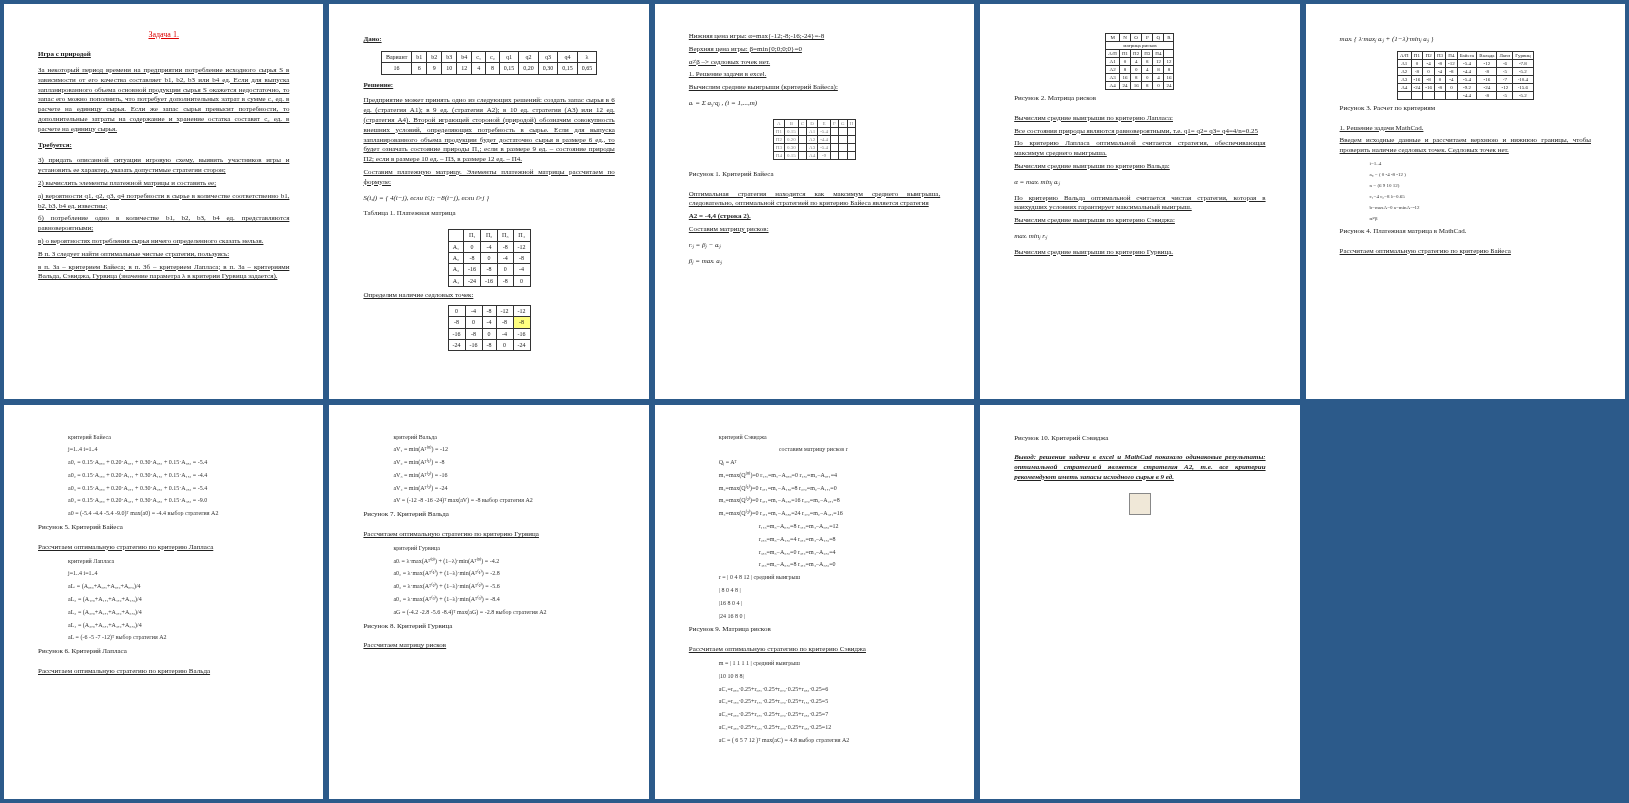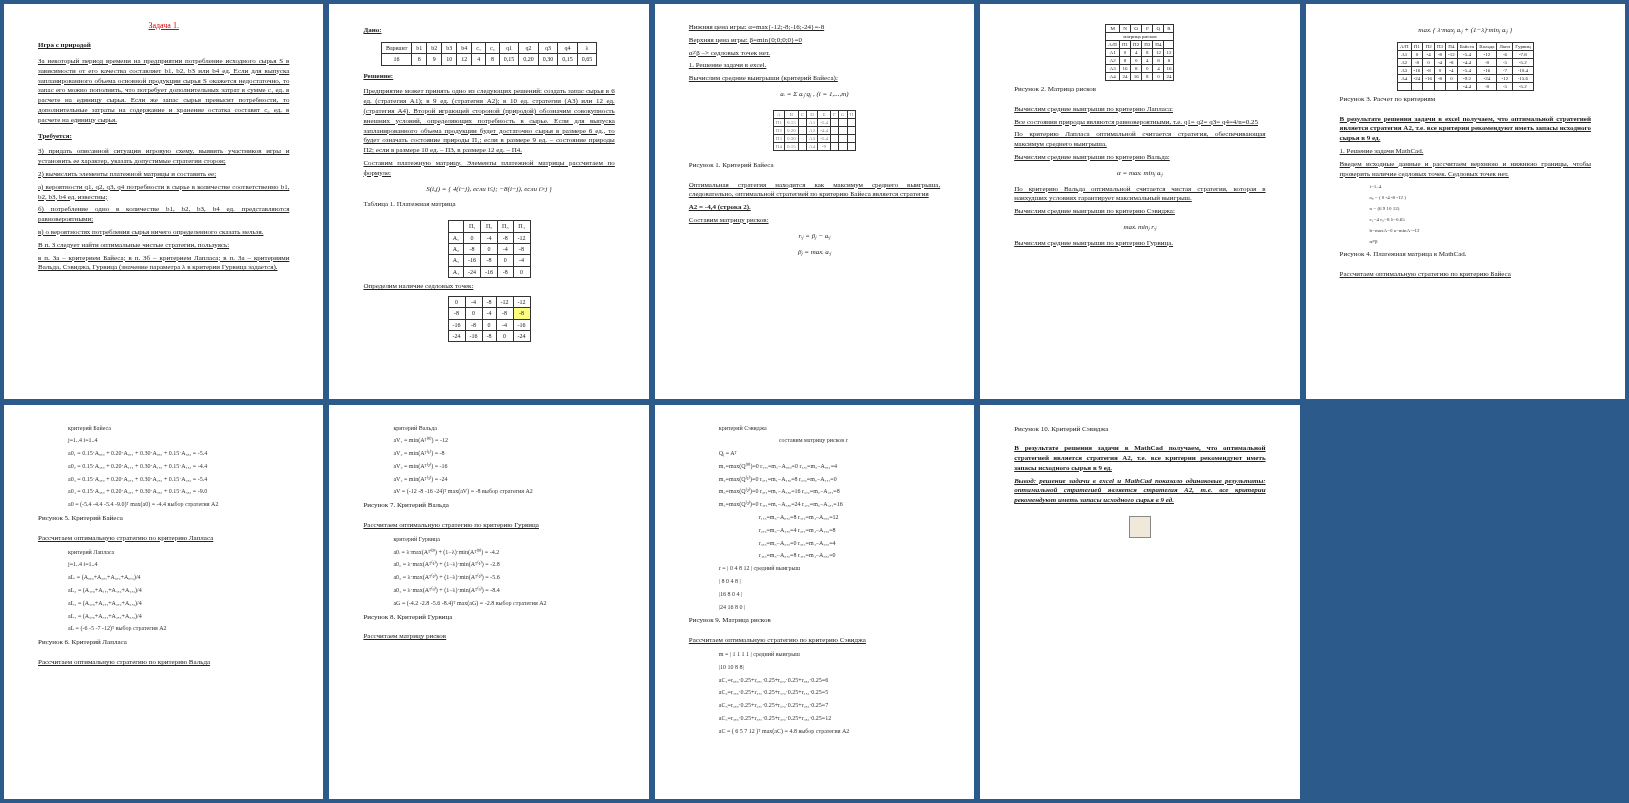--- a/index.html
+++ b/index.html
@@ -16,21 +16,21 @@
     grid-template-columns: repeat(5, 1fr);
     grid-template-rows: 1fr 1fr;
     gap: 6px;
     padding: 4px;
     width: 1629px;
     height: 803px;
     box-sizing: border-box;
   }
   .page {
     background: #fff;
-    padding: 16px 34px;
+    padding: 25px 34px;
     box-sizing: border-box;
     overflow: hidden;
   }
   .blank {
     background: #2c5a8a;
   }
   .title {
     text-align: center;
     color: #1a3c6b;
     font-size: 8px;
@@ -51,21 +51,21 @@
     padding: 1px 4px;
     text-align: center;
   }
   .caption {
     text-align: left;
     margin: 4px 0 10px 0;
     font-size: 7px;
   }
   .underline { text-decoration: underline; color: #d00; }
   .formula {
-    text-align: center;
+    text-align: left;
     font-style: italic;
     margin: 6px 0;
   }
   .math-block {
     font-family: 'Times New Roman', serif;
     font-size: 6px;
     color: #333;
     margin-left: 30px;
     line-height: 1.8;
   }
@@ -421,21 +421,20 @@
             <td></td>
             <td></td>
             <td>-4.4</td>
             <td>-8</td>
             <td>-5</td>
             <td>-5.2</td>
           </tr>
     </tbody>
       </table>
     <div class="caption">Рисунок 3. Расчет по критериям</div>
-    <p class="bold">В результате решения задачи в excel получаем, что оптимальной стратегией является стратегия А2, т.е. все критерии рекомендуют иметь запасы исходного сырья в 9   ед.</p>
     <p>1. Решение задачи MathCad.</p>
     <p>Введем исходные данные и рассчитаем верхнюю и нижнюю границы, чтобы проверить наличие седловых точек. Седловых точек нет.</p>
     <div class="math-block" style="font-size:5px">
       <div>i=1..4</div>
       <div>a₀ = ( 0 -4 -8 -12 )</div>
       <div>n = (6 9 10 12)</div>
       <div>c₁=4  c₂=8  λ=0.65</div>
       <div>b=maxA=0   a=minA=-12</div>
       <div>α≠β</div>
     </div>
@@ -517,20 +516,19 @@
       <div>aC₁=r₀,₀·0.25+r₀,₁·0.25+r₀,₂·0.25+r₀,₃·0.25=6</div>
       <div>aC₂=r₁,₀·0.25+r₁,₁·0.25+r₁,₂·0.25+r₁,₃·0.25=5</div>
       <div>aC₃=r₂,₀·0.25+r₂,₁·0.25+r₂,₂·0.25+r₂,₃·0.25=7</div>
       <div>aC₄=r₃,₀·0.25+r₃,₁·0.25+r₃,₂·0.25+r₃,₃·0.25=12</div>
       <div>aC = ( 6  5  7 12 )ᵀ    max(aC) = 4.8   выбор стратегия A2</div>
     </div>
   </div>
 
   <div class="page">
     <div class="caption">Рисунок 10. Критерий Сэвиджа</div>
-    <p class="bold">В результате решения задачи в MathCad получаем, что оптимальной стратегией является стратегия А2, т.е. все критерии рекомендуют иметь запасы исходного сырья в 9 ед.</p>
     <p class="bold" style="font-style:italic">Вывод: решение задачи в excel и MathCad показало одинаковые результаты: оптимальной стратегией является стратегия А2, т.е. все критерии рекомендуют иметь запасы исходного сырья в 9 ед.</p>
     <span class="clipboard-icon"></span>
   </div>
 
   <div class="blank"></div>
 
 </div>
 
 </body></html>

